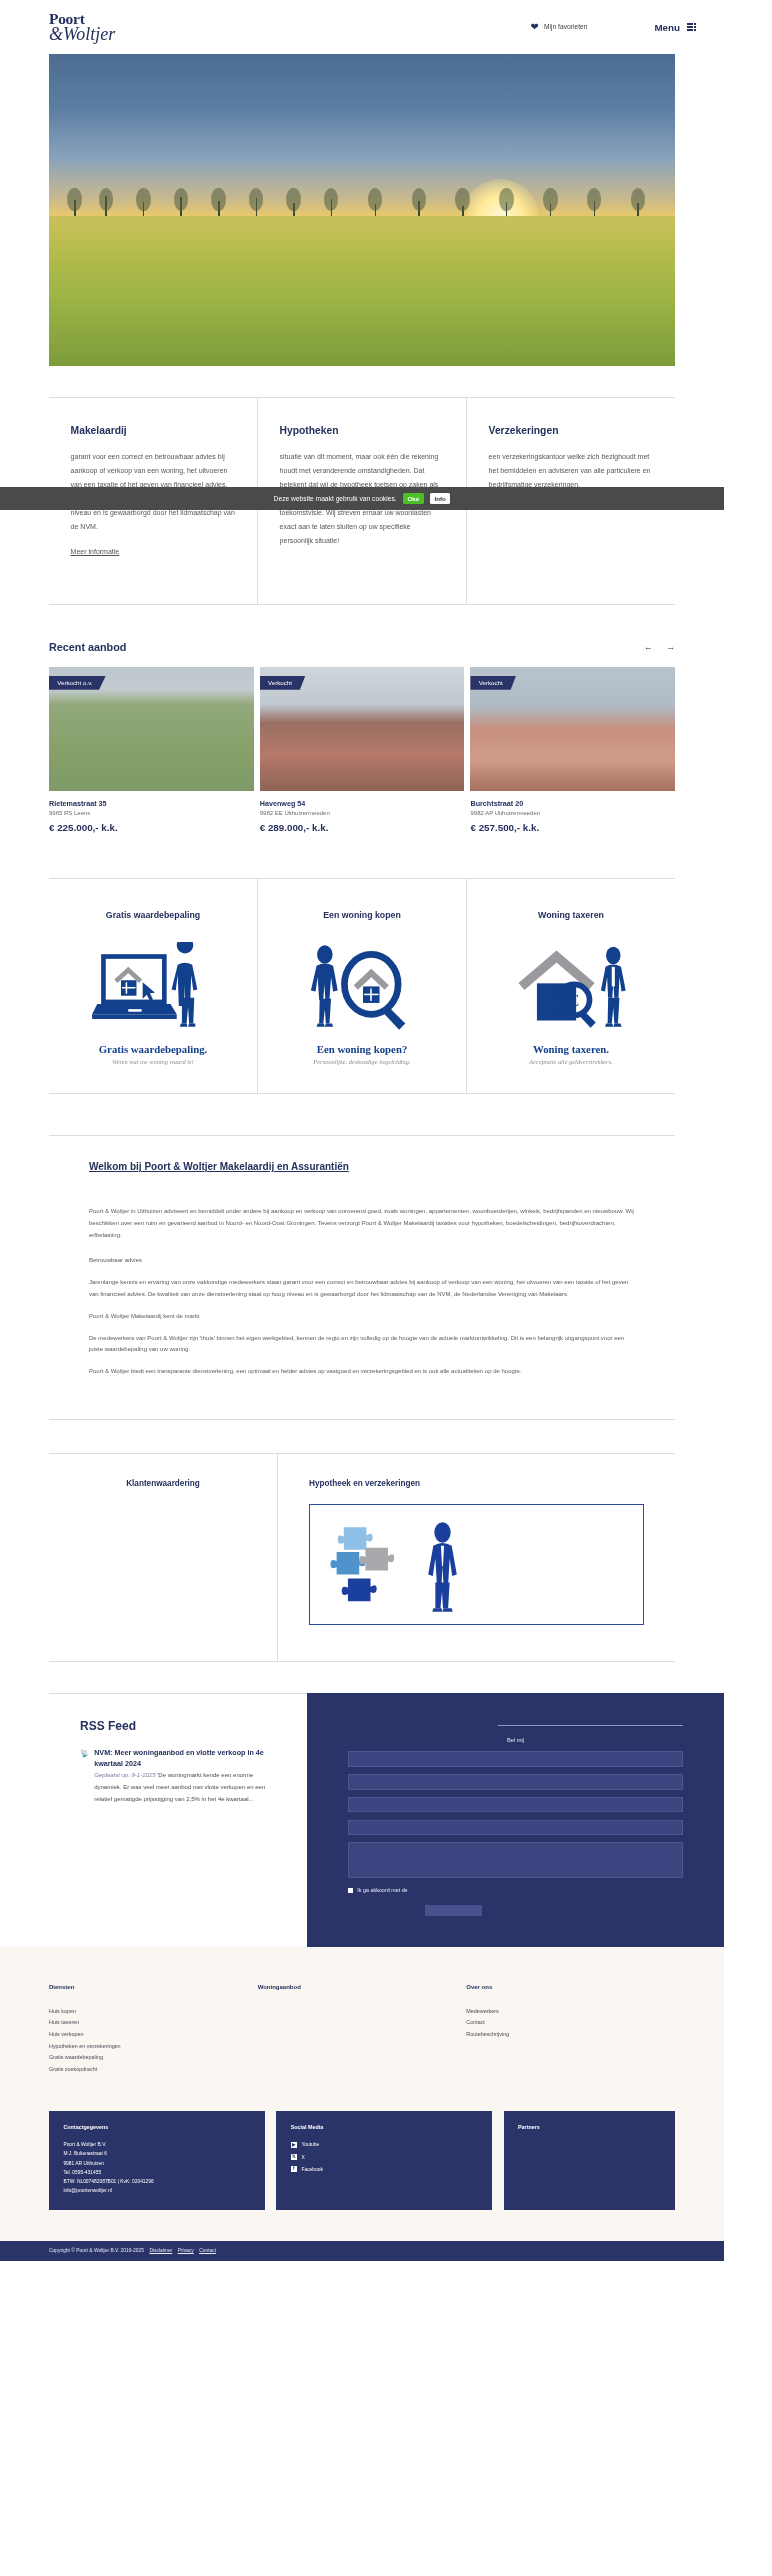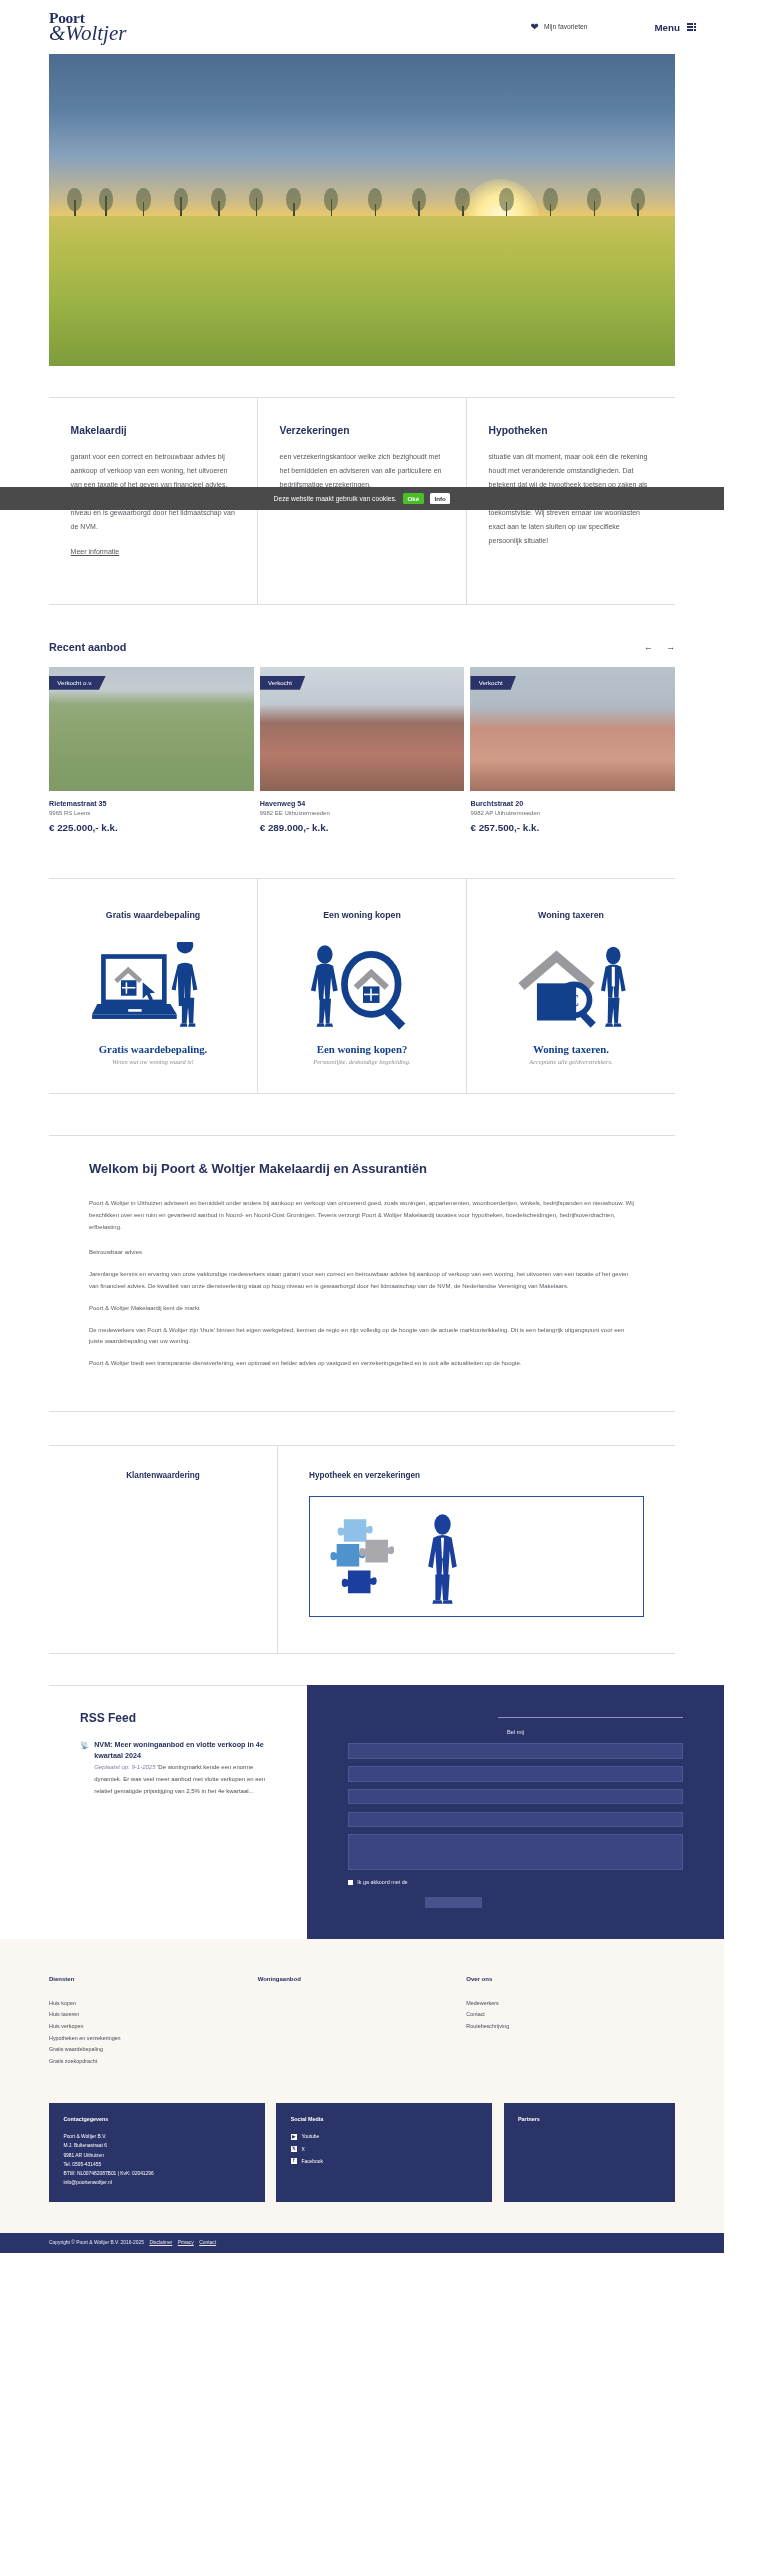--- a/index.html
+++ b/index.html
@@ -26,21 +26,21 @@
     font-family: "Liberation Serif", serif;
     font-weight: bold;
     font-size: 15.5px;
     color: #25315e;
     letter-spacing: -0.3px;
     display: block;
   }
   .logo .l2 {
     font-family: "Liberation Serif", serif;
     font-style: italic;
-    font-size: 21px;
+    font-size: 18px;
     color: #25315e;
     display: block;
     margin-top: -2.1px;
   }
   .header-spacer { flex: 1; }
   .fav {
     display: flex;
     align-items: center;
     gap: 5.2px;
     margin-right: 67px;
@@ -242,22 +242,23 @@
   }
 
   
   .welcome {
     margin: 41px 49px 0;
     border-top: 0.5px solid #dddde3;
     border-bottom: 0.5px solid #dddde3;
     padding: 25px 40px 31px;
   }
   .welcome h2 {
-    font-size: 13px; font-weight: bold; color:#25315e;
-    margin-bottom: 22px;
+    font-size: 10px; font-weight: bold; color:#25315e;
+    margin-bottom: 34px;
+    text-decoration: underline;
   }
   .welcome p {
     font-size: 6px;
     line-height: 1.95;
     color: #5a5a63;
     margin-bottom: 10.3px;
   }
   .welcome p.lead { margin-bottom: 13.4px; }
 
   
@@ -453,26 +454,26 @@
     <div class="field"></div>
   </div>
 
   <div class="services">
     <div class="service-col">
       <h3>Makelaardij</h3>
       <p>garant voor een correct en betrouwbaar advies bij aankoop of verkoop van een woning, het uitvoeren van een taxatie of het geven van financieel advies. De kwaliteit van onze dienstverlening staat op hoog niveau en is gewaarborgd door het lidmaatschap van de NVM.</p>
       <a class="more" href="#">Meer informatie</a>
     </div>
     <div class="service-col">
+      <h3>Hypotheken</h3>
+      <p>situatie van dit moment, maar ook één die rekening houdt met veranderende omstandigheden. Dat betekent dat wij de hypotheek toetsen op zaken als fiscaliteit, leeftijd, looptijd, gezinssituatie en toekomstvisie. Wij streven ernaar uw woonlasten exact aan te laten sluiten op uw specifieke persoonlijk situatie!</p>
+    </div>
+    <div class="service-col">
       <h3>Verzekeringen</h3>
       <p>een verzekeringskantoor welke zich bezighoudt met het bemiddelen en adviseren van alle particuliere en bedrijfsmatige verzekeringen.</p>
-    </div>
-    <div class="service-col">
-      <h3>Hypotheken</h3>
-      <p>situatie van dit moment, maar ook één die rekening houdt met veranderende omstandigheden. Dat betekent dat wij de hypotheek toetsen op zaken als fiscaliteit, leeftijd, looptijd, gezinssituatie en toekomstvisie. Wij streven ernaar uw woonlasten exact aan te laten sluiten op uw specifieke persoonlijk situatie!</p>
     </div>
   </div>
 
   <div class="cookiebar">
     <span class="ctext">Deze website maakt gebruik van cookies.</span>
     <button class="btn-ok">Oké</button>
     <button class="btn-info">Info</button>
   </div>
 
   <div class="recent">

